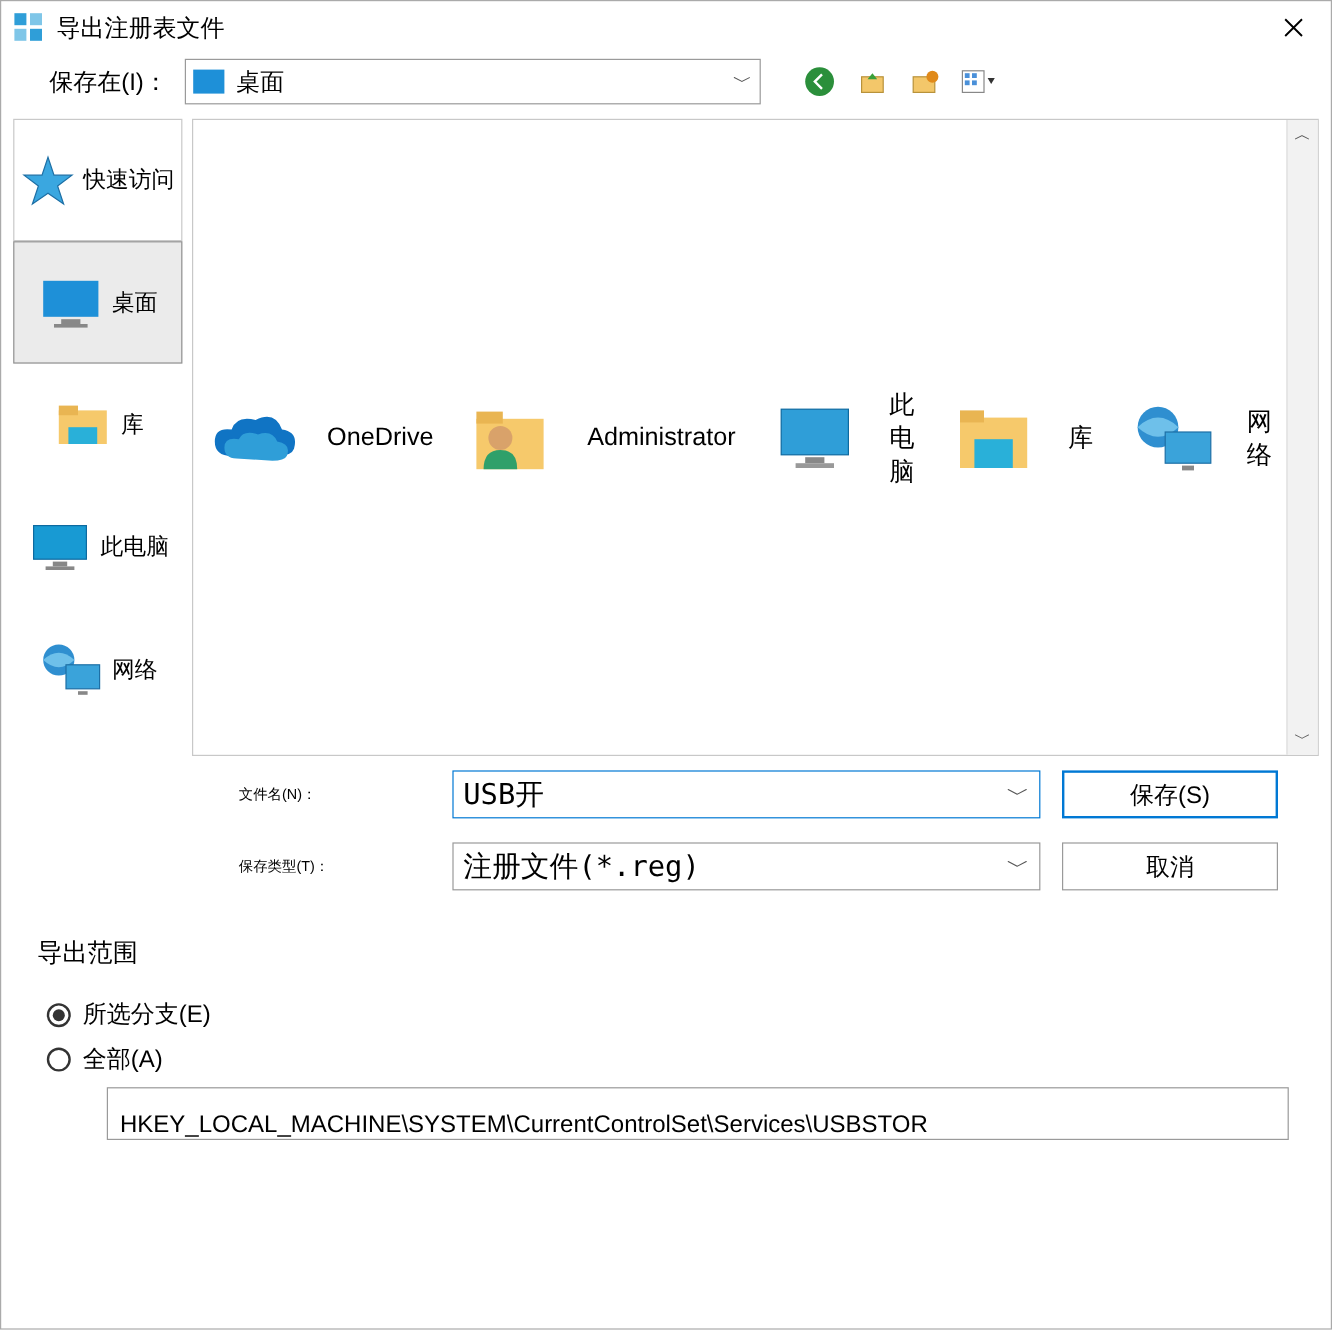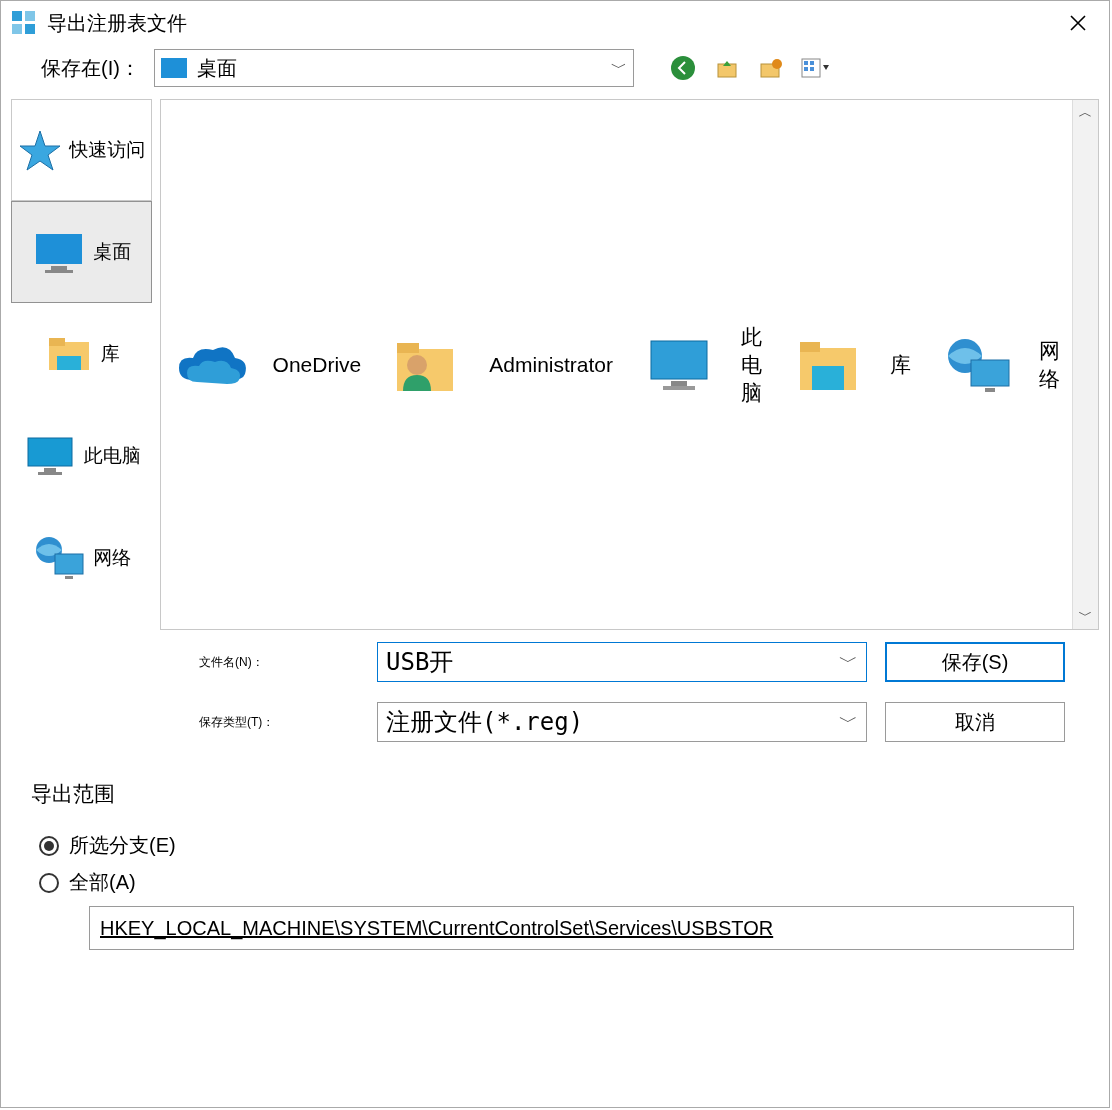--- a/index.html
+++ b/index.html
@@ -149,24 +149,23 @@
 .radio {
   width: 20px; height: 20px; border: 2px solid #333; border-radius: 50%;
   display: inline-flex; align-items: center; justify-content: center;
 }
 .radio .dot { width: 10px; height: 10px; background: #333; border-radius: 50%; }
 .branch-input {
   margin: 8px 4px 0 58px;
   height: 44px;
   border: 1px solid #9a9a9a;
   padding: 0 10px;
-  display: flex; align-items: center;
+  display: flex; align-items: flex-end;
   font-size: 20px;
   width: 985px;
-  text-decoration: underline;
 }
 </style>
 </head>
 <body>
 
 <div class="window">
 
   <div class="titlebar">
     <span class="app-icon">
       <svg width="26" height="26" viewBox="0 0 26 26">

